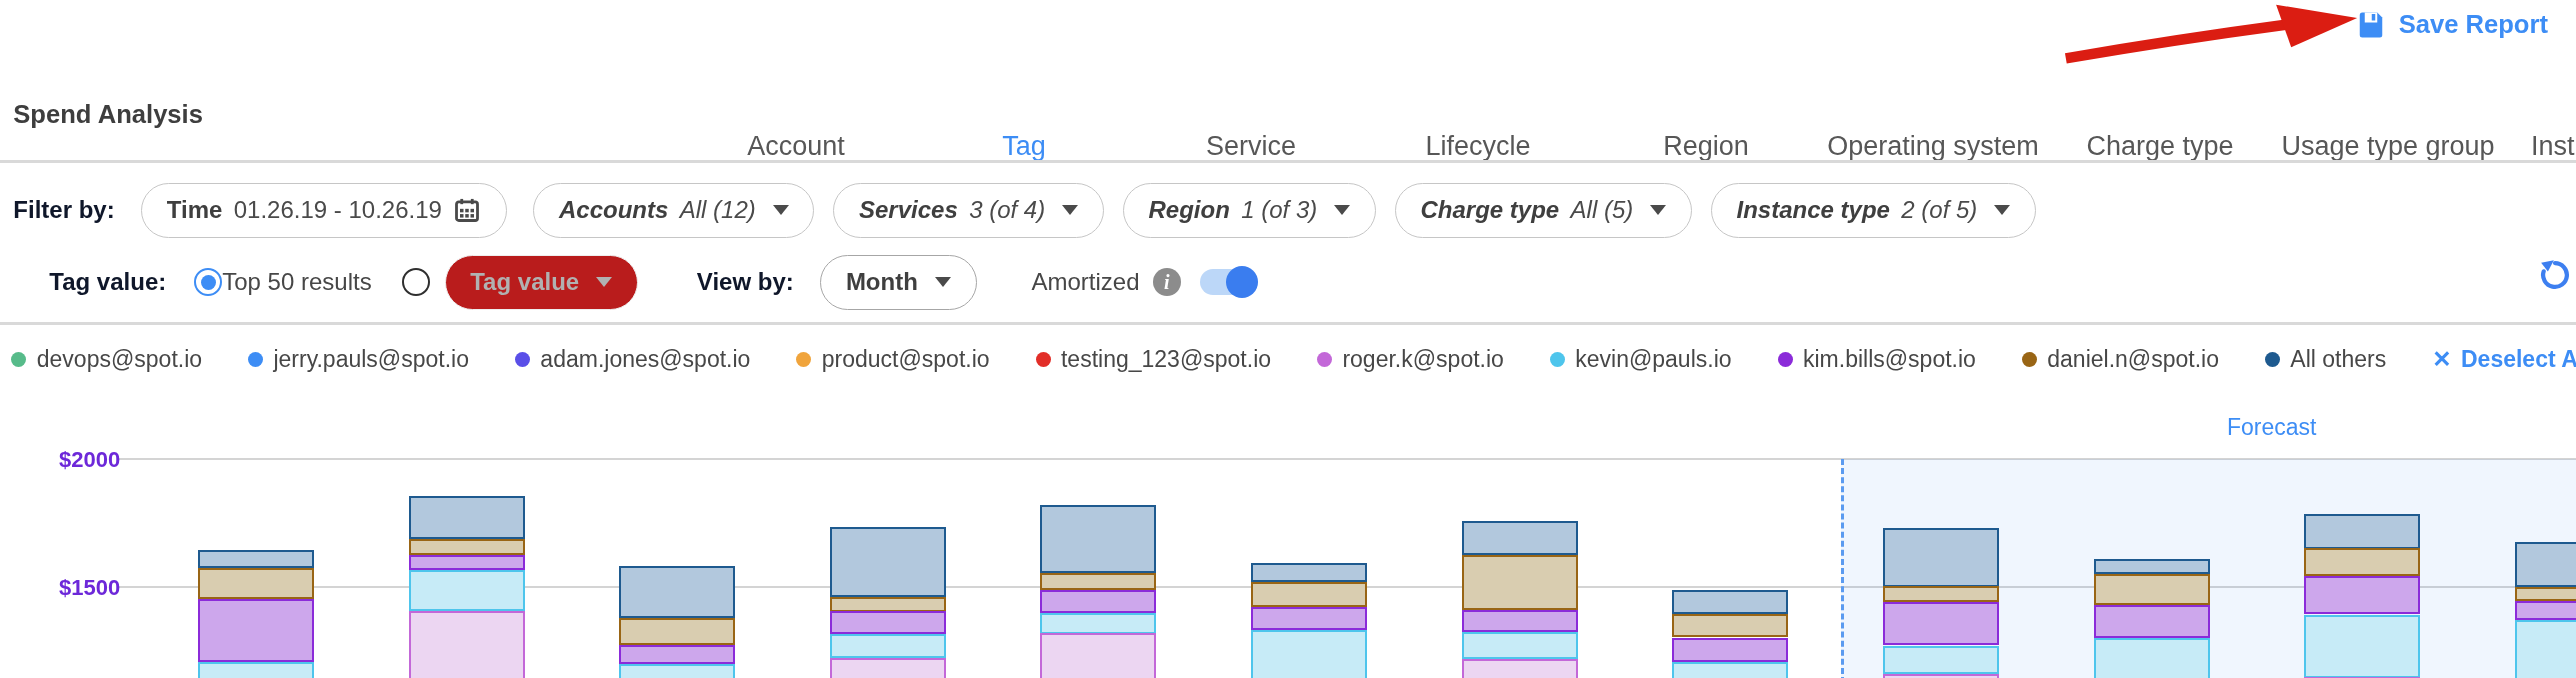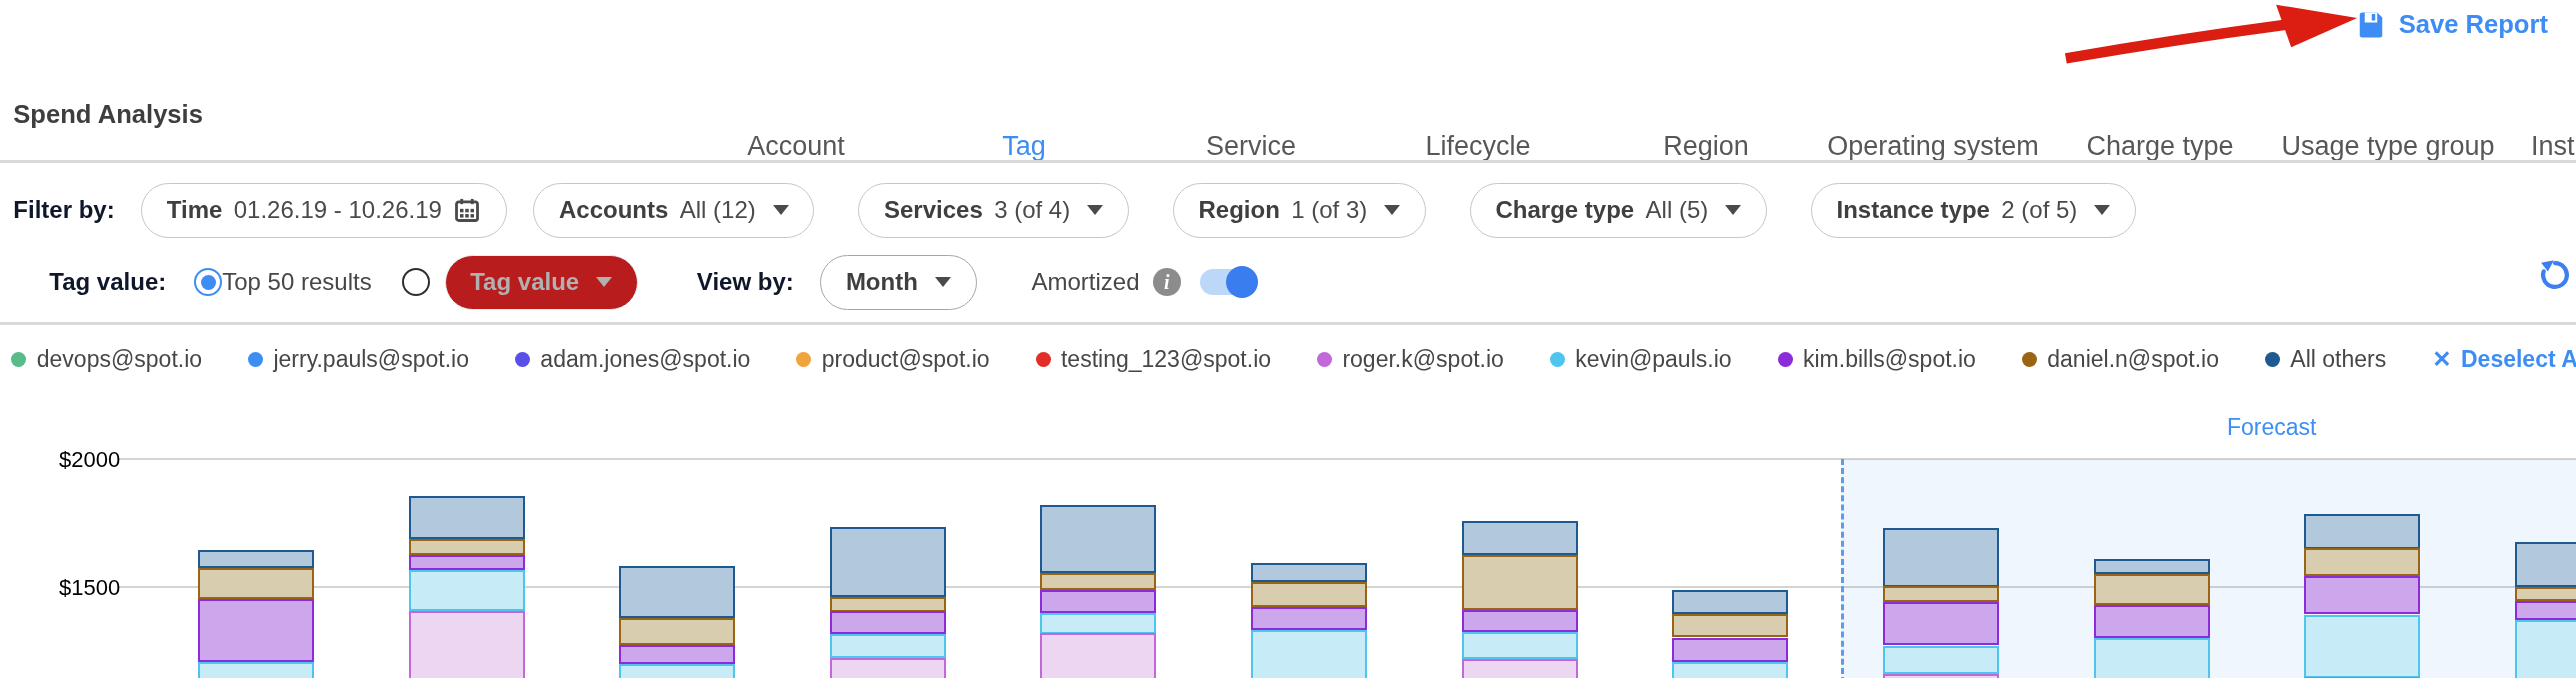--- a/index.html
+++ b/index.html
@@ -52,21 +52,21 @@
   .legend { display: flex; align-items: center; height: 68px; padding-left: 11.4px; gap: 46px; }
   .legend-item { display: flex; align-items: center; gap: 10.4px; font-size: 23px; color: #474747;
                  white-space: nowrap; cursor: pointer; }
   .legend-dot { width: 15px; height: 15px; border-radius: 50%; flex: none; }
   .deselect { display: flex; align-items: center; gap: 9.5px; color: #3d8df5; font-weight: bold;
               font-size: 23px; cursor: pointer; white-space: nowrap; }
 
   
   .chart { position: relative; height: 285px; overflow: hidden; }
   .gridline { position: absolute; left: 118px; right: 0; height: 1.9px; background: #d4d4d4; z-index: 1; }
-  .ytick { position: absolute; left: 59px; font-size: 22px; color: #000000; z-index: 2; }
+  .ytick { position: absolute; left: 59px; font-size: 22px; color: #6d28d9; z-index: 2; font-weight: bold; }
   .forecast-region { position: absolute; left: 1841px; right: 0; top: 66px; bottom: -4.7px;
                      background: rgba(62,134,245,0.08); border-left: 3.8px dashed #5b9bf0; z-index: 2; }
   .forecast-label { position: absolute; left: 2227px; top: 21px; font-size: 23px; color: #3d8df5; z-index: 3; }
   .bar { position: absolute; width: 116px; top: 0; bottom: -9.5px; z-index: 3; }
   .seg { position: absolute; left: 0; right: 0; border: 2.8px solid; }
 </style>
 </head>
 <body>
 
 <div class="topbar">
@@ -112,21 +112,21 @@
         <g fill="#4a4a4a">
           <rect x="6" y="11" width="3" height="3"></rect>
             <rect x="10.5" y="11" width="3" height="3"></rect>
             <rect x="15" y="11" width="3" height="3"></rect>
           <rect x="6" y="15.5" width="3" height="3"></rect>
             <rect x="10.5" y="15.5" width="3" height="3"></rect>
             <rect x="15" y="15.5" width="3" height="3"></rect>
         </g>
       </svg>
     </div>
-    <div id="chip-row" style="display:flex;gap:44px;">
+    <div id="chip-row" style="display:flex;gap:19px;font-style:italic;">
         <div class="chip">
           <b>Accounts</b>
           <span class="val">All (12)</span>
           <span class="caret"></span>
         </div>
         <div class="chip">
           <b>Services</b>
           <span class="val">3 (of 4)</span>
           <span class="caret"></span>
         </div>

